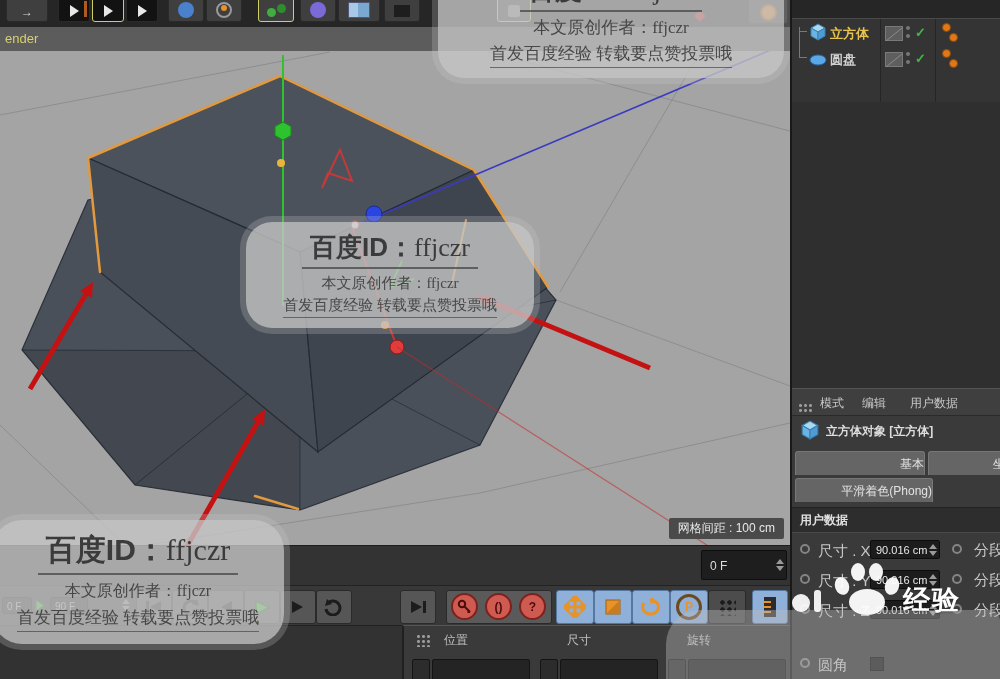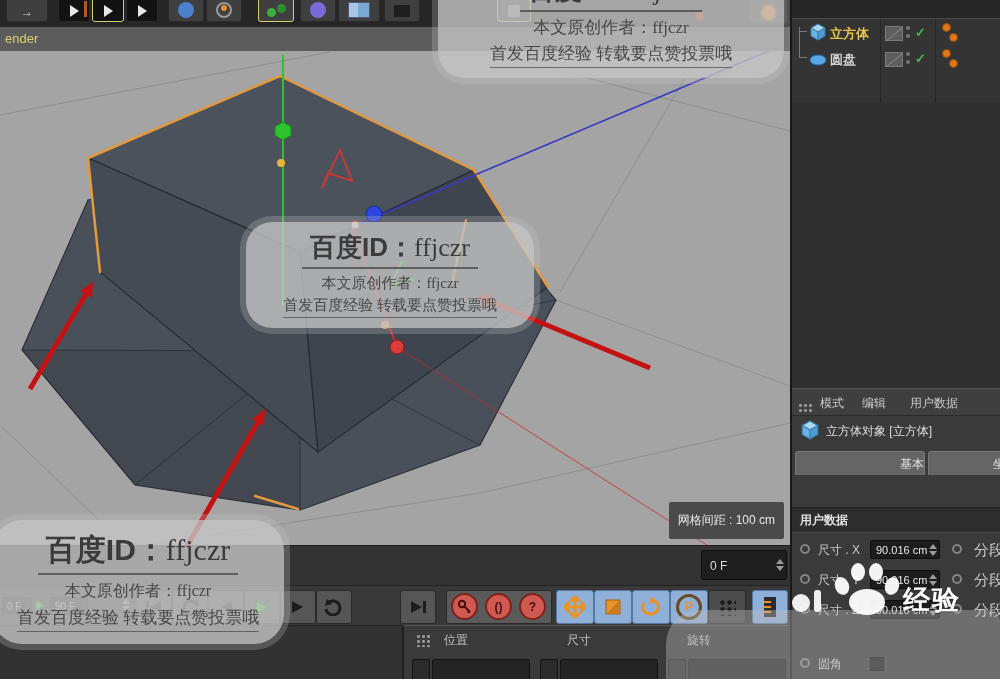--- a/index.html
+++ b/index.html
@@ -15,21 +15,21 @@
   .tbtn.ylw{border:1px solid #cfcf6a;}
   .ptri{width:0;height:0;border-left:9px solid #e8e8e8;border-top:6px solid transparent;border-bottom:6px solid transparent;margin-bottom:4px;}
   .cir{border-radius:50%;}
 
   
   .vp-menubar{position:absolute;left:0;top:27px;width:954px;height:24px;background:#5c5c5c;border-bottom:1px solid #444;}
   .vp-menu-text{position:absolute;left:5px;top:4px;color:#d8d06a;font-size:13px;}
   .vp-nav{position:absolute;right:10px;top:3px;display:flex;gap:8px;}
   .vp-nav svg{display:block;}
   .vp-canvas{position:absolute;left:0;top:51px;width:790px;height:494px;background:#a4a4a4;overflow:hidden;}
-  .grid-label{position:absolute;right:6px;bottom:6px;background:#4a4a4a;color:#e8e8e8;font-size:12px;padding:10px 9px;border-radius:2px;}
+  .grid-label{position:absolute;right:6px;bottom:6px;background:#4a4a4a;color:#e8e8e8;font-size:12px;padding:2px 9px;border-radius:2px;}
 
   
   .timeline{position:absolute;left:0;top:545px;width:790px;height:40px;background:#333;border-top:1px solid #1d1d1d;}
   .ruler{position:absolute;left:2px;top:4px;width:694px;height:32px;background:#3d3d3d;border:1px solid #2a2a2a;border-radius:2px;}
   .tl-num{position:absolute;top:3px;width:22px;text-align:center;color:#c8c8c8;font-size:12px;}
   .ticks{position:absolute;left:2px;top:24px;width:686px;height:3px;
          background-image:repeating-linear-gradient(90deg,#9a9a9a 0 1.5px,transparent 1.5px 5.3px);}
   .frame-field{position:absolute;left:701px;top:4px;width:86px;height:30px;background:#1e1e1e;border:1px solid #0e0e0e;border-radius:2px;color:#ddd;font-size:12px;line-height:30px;padding-left:8px;box-sizing:border-box;}
   .spin{position:absolute;right:3px;top:50%;transform:translateY(-50%);width:7px;height:12px;}
   .spin i{position:absolute;left:0;width:0;height:0;border-left:4px solid transparent;border-right:4px solid transparent;}
@@ -70,21 +70,21 @@
   .spacer-panel{position:absolute;left:0;top:102px;width:210px;height:286px;background:#2f2f2f;}
 
   .attr{position:absolute;left:0;top:388px;width:210px;height:291px;background:#3a3a3a;border-top:1px solid #555;}
   .attr-menu{position:absolute;left:0;top:0;width:210px;height:26px;background:#3f3f3f;border-bottom:1px solid #2a2a2a;color:#c8c8c8;font-size:12px;}
   .attr-menu span{position:absolute;top:6px;}
   .attr-title{position:absolute;left:0;top:28px;width:210px;height:28px;color:#ddd;font-size:12px;}
   .atab{position:absolute;top:62px;height:24px;background:#656565;border:1px solid #787878;border-bottom:none;border-radius:3px 3px 0 0;color:#e2e2e2;font-size:12px;text-align:right;line-height:24px;box-sizing:border-box;}
   .section-head{position:absolute;left:0;top:118px;width:210px;height:24px;background:#2d2d2d;border-top:1px solid #222;border-bottom:1px solid #4a4a4a;color:#e0e0e0;font-weight:bold;font-size:12px;line-height:24px;}
   .arow{position:absolute;left:0;width:210px;height:22px;}
   .keyring{position:absolute;width:10px;height:10px;border:2px solid #848484;border-radius:50%;box-sizing:border-box;top:5px;}
-  .arow-label{position:absolute;left:26px;top:3px;font-size:12px;color:#c8c8c8;}
+  .arow-label{position:absolute;left:26px;top:3px;font-size:15px;color:#c8c8c8;}
   .afield{position:absolute;left:78px;top:1px;width:70px;height:19px;background:#1c1c1c;border:1px solid #0d0d0d;border-radius:2px;color:#e8e8e8;font-size:11px;line-height:19px;padding-left:5px;box-sizing:border-box;}
   .seg-label{position:absolute;left:182px;top:2px;font-size:15px;color:#c8c8c8;white-space:nowrap;}
 
   
   .wm{position:absolute;background:rgba(198,198,198,0.80);border-radius:26px;color:#3b3b3b;text-align:center;z-index:40;box-shadow:0 0 0 6px rgba(198,198,198,0.25);}
   .wm-big{font-weight:bold;border-bottom:2px solid rgba(70,70,70,0.75);display:inline-block;padding:0 8px 2px 8px;}
   .wm-big .idv{font-family:"Liberation Serif",serif;font-weight:normal;}
   .wm-line{font-family:"Liberation Serif",serif;color:#474747;}
   .wm-underline{border-bottom:1.5px solid rgba(70,70,70,0.7);display:inline-block;padding-bottom:2px;}
   .logo-blob{position:absolute;left:666px;top:610px;width:334px;height:69px;background:rgba(190,190,190,0.40);border-radius:34px 10px 0 0;z-index:45;}
@@ -434,24 +434,25 @@
         <span style="left:28px;">模式</span>
         <span style="left:70px;">编辑</span>
         <span style="left:118px;">用户数据</span>
       </div>
       <div class="attr-title">
         <span class="abs" style="left:8px;top:3px;"><svg width="20" height="20" viewBox="0 0 18 18">
               <polygon points="9,1 16,5 9,9 2,5" fill="#a8d8f2" stroke="#3a80b0"></polygon>
               <polygon points="2,5 9,9 9,17 2,13" fill="#6ab4e4" stroke="#3a80b0"></polygon>
               <polygon points="16,5 9,9 9,17 16,13" fill="#4f9cd4" stroke="#3a80b0"></polygon>
             </svg></span>
-        <span class="abs" style="left:34px;top:6px;">立方体对象 [立方体]</span>
+        <span class="abs" style="left:34px;top:6px;font-weight:bold;">立方体对象 [立方体]</span>
       </div>
       <div class="atab" style="left:3px;width:130px;">基本</div>
       <div class="atab" style="left:136px;width:90px;">坐标</div>
+      <div class="atab" style="left:3px;top:89px;width:138px;">平滑着色(Phong)</div>
       <div class="section-head">
         <span style="margin-left:8px;">用户数据</span>
       </div>
 
       <div class="arow" style="top:150px;">
         <span class="keyring" style="left:8px;"></span>
         <span class="arow-label">尺寸 . X</span>
         <span class="afield"><span>90.016 cm</span><span class="spin">
               <i class="up"></i>
               <i class="dn"></i>

